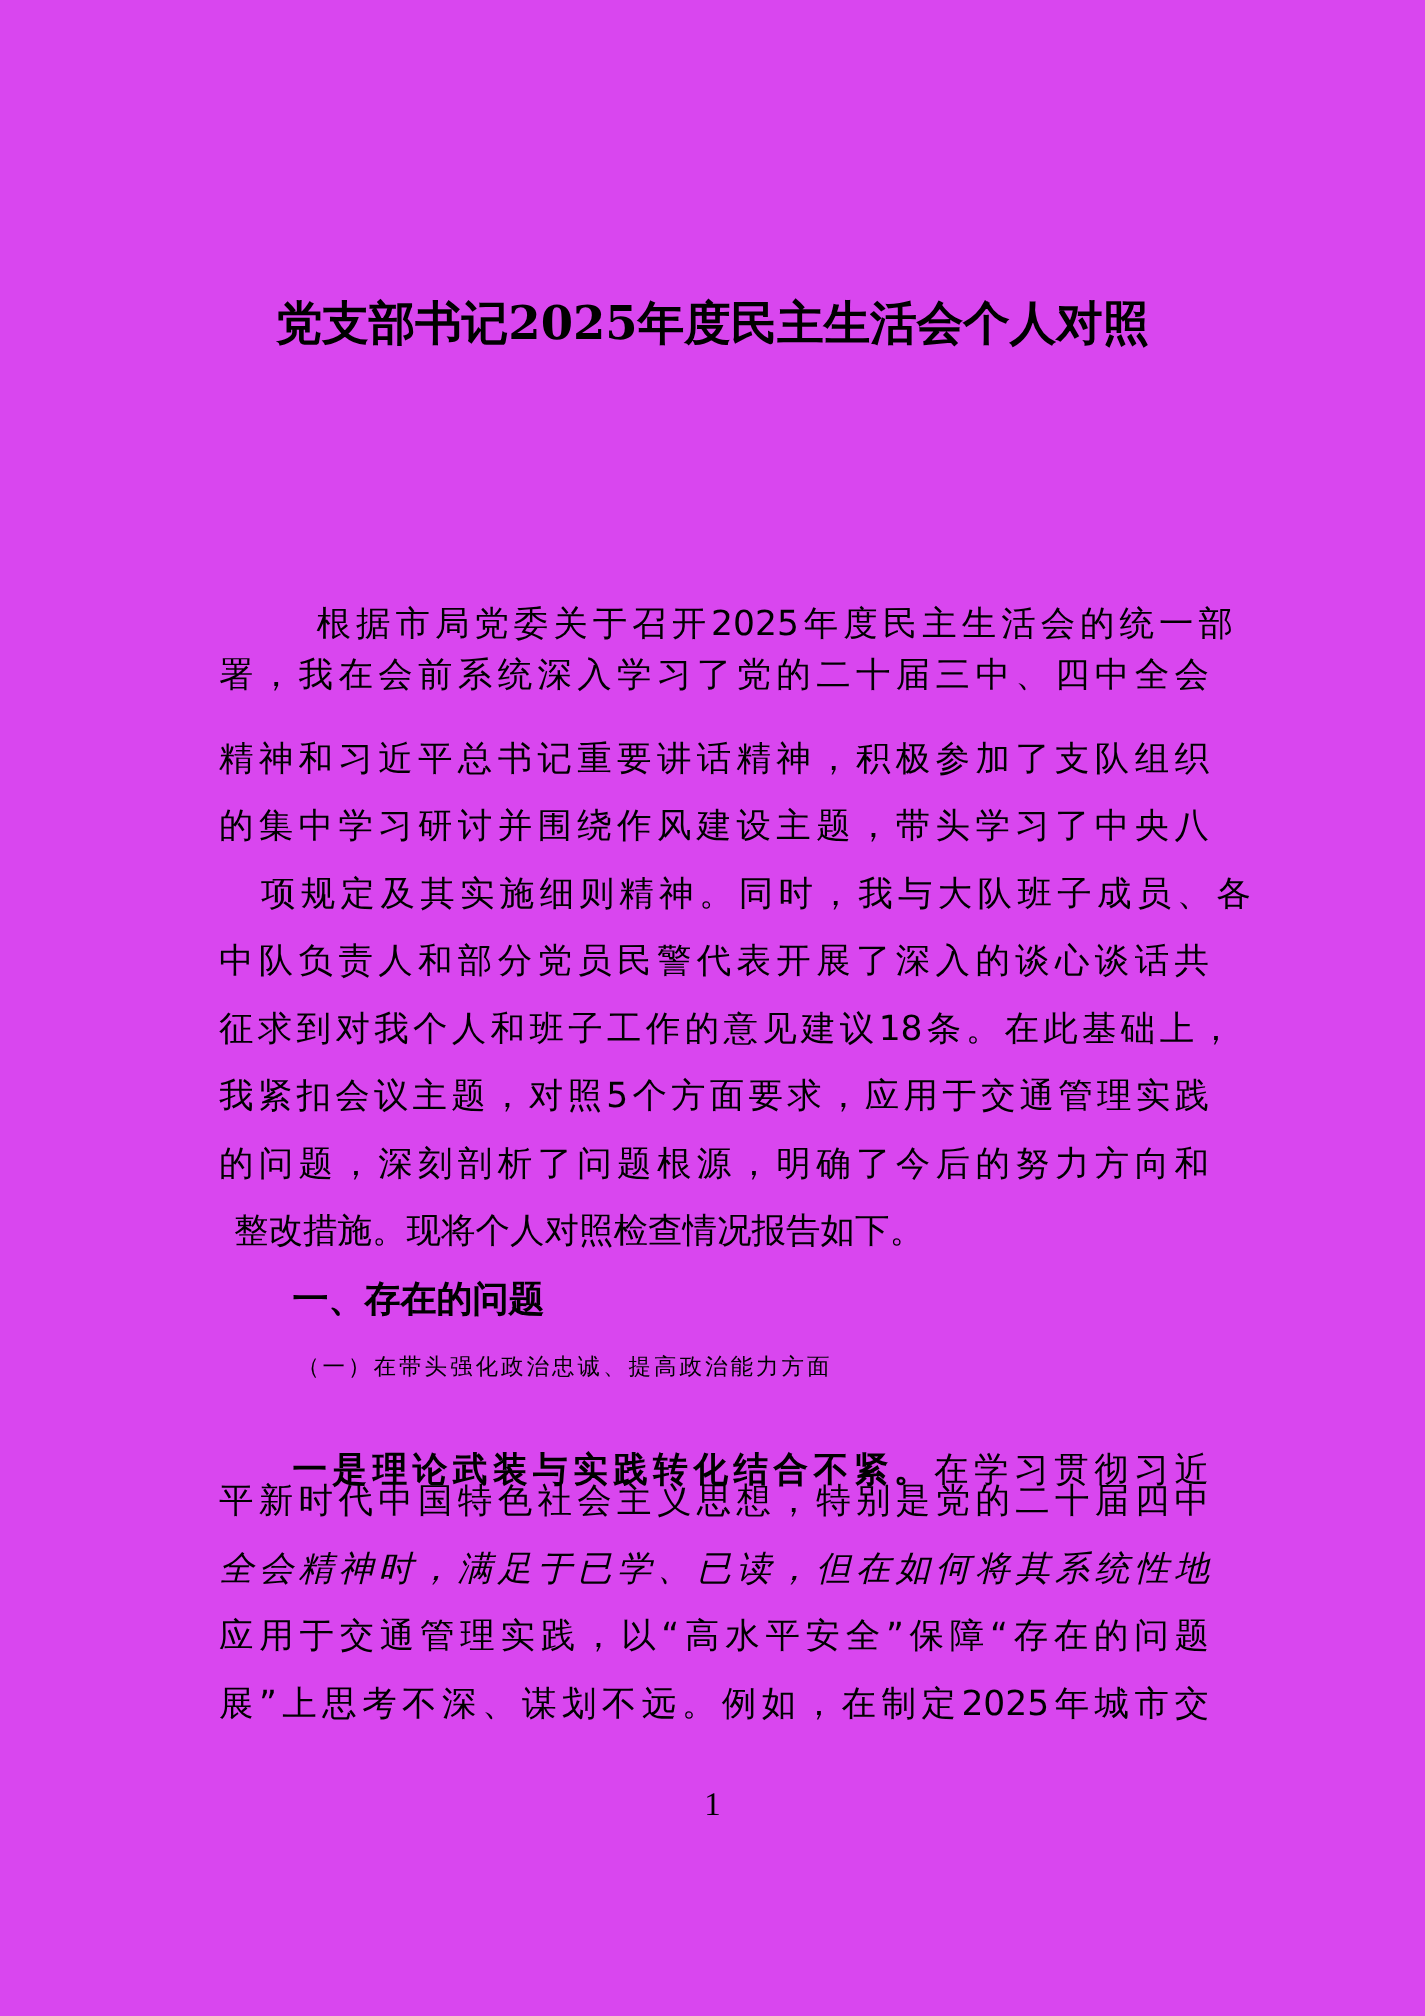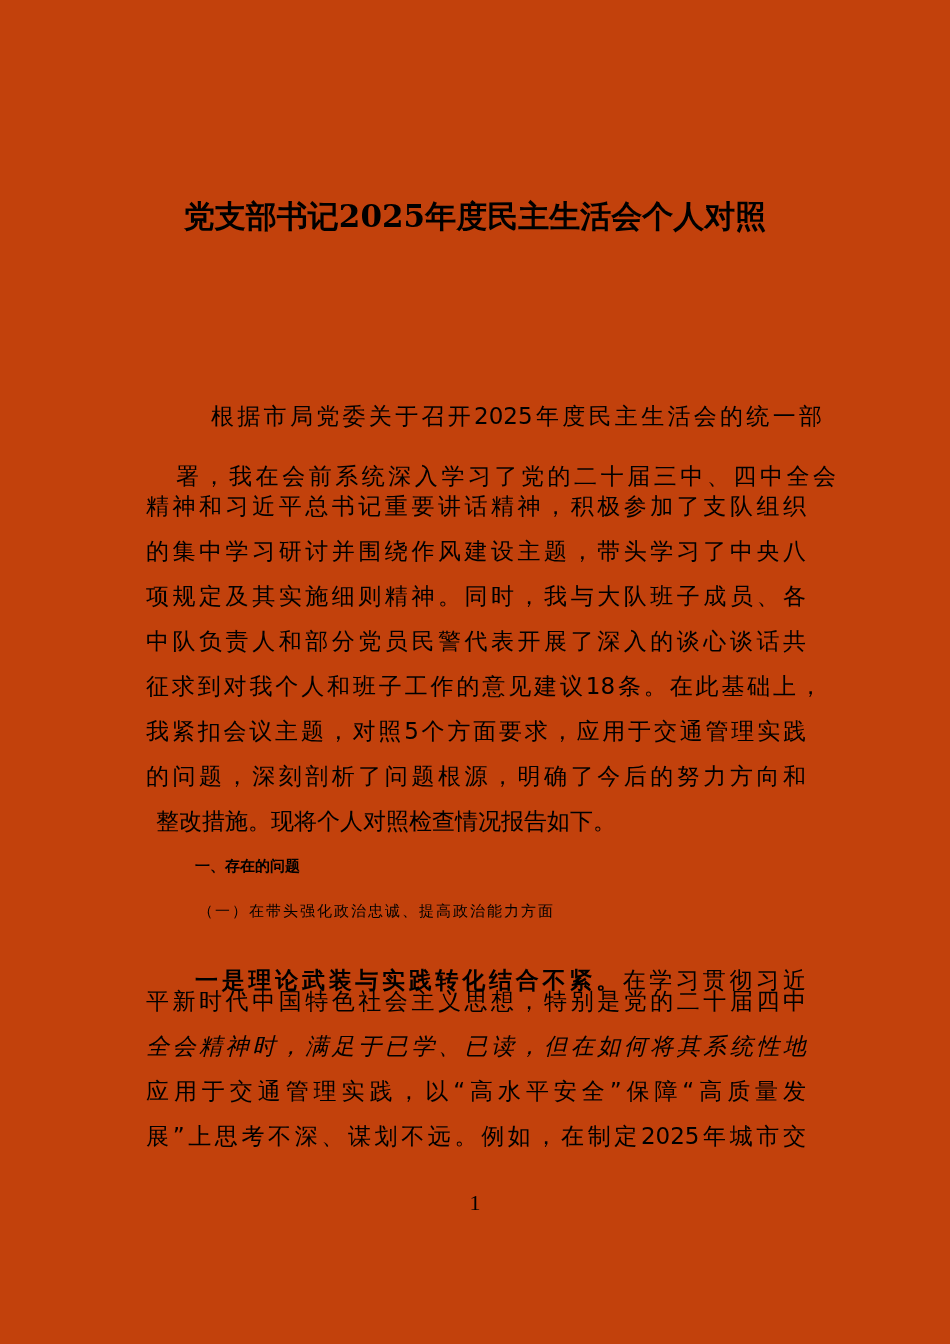--- a/index.html
+++ b/index.html
@@ -13,21 +13,21 @@
       position: relative;
       overflow: hidden;
       font-family: "DejaVu Serif", "Liberation Serif", serif;
       color: #000000;
     }
     .page {
       position: absolute;
       left: 0; top: 0;
       width: 950px;
       height: 1344px;
-      background: #c2410c;
+      background: #d946ef;
     }
     .title {
       position: absolute;
       left: 140px;
       width: 670px;
       text-align: center;
       font-family: "DejaVu Serif", "Liberation Serif", serif;
       font-weight: bold;
       font-size: 31px;
       line-height: 40px;
@@ -53,21 +53,21 @@
     .line.indent {
       left: 195px;
       width: 611px;
     }
     .line.wide {
       width: 676px;
     }
     .heading1 {
       position: absolute;
       left: 195px;
-      font-size: 15px;
+      font-size: 24px;
       line-height: 30px;
       font-family: "DejaVu Sans", "Liberation Sans", sans-serif;
       font-weight: bold;
       white-space: nowrap;
     }
     .heading2 {
       position: absolute;
       left: 198px;
       font-size: 15px;
       line-height: 30px;
@@ -90,35 +90,35 @@
     }
   </style>
 </head>
 <body>
 
 <div class="page">
 
   <div class="title" style="top:196px;">党支部书记2025年度民主生活会个人对照</div>
 
   <div class="line indent" style="top:401px;margin-left:16px;">根据市局党委关于召开2025年度民主生活会的统一部</div>
-  <div class="line" style="top:461px;margin-left:30px;">署，我在会前系统深入学习了党的二十届三中、四中全会</div>
+  <div class="line" style="top:435px;">署，我在会前系统深入学习了党的二十届三中、四中全会</div>
   <div class="line" style="top:491px;">精神和习近平总书记重要讲话精神，积极参加了支队组织</div>
   <div class="line" style="top:536px;">的集中学习研讨并围绕作风建设主题，带头学习了中央八</div>
-  <div class="line" style="top:581px;">项规定及其实施细则精神。同时，我与大队班子成员、各</div>
+  <div class="line" style="top:581px;margin-left:28px;">项规定及其实施细则精神。同时，我与大队班子成员、各</div>
   <div class="line" style="top:626px;">中队负责人和部分党员民警代表开展了深入的谈心谈话共</div>
   <div class="line wide" style="top:671px;">征求到对我个人和班子工作的意见建议18条。在此基础上，</div>
   <div class="line" style="top:716px;">我紧扣会议主题，对照5个方面要求，应用于交通管理实践</div>
   <div class="line" style="top:761px;">的问题，深刻剖析了问题根源，明确了今后的努力方向和</div>
   <div class="line last" style="top:806px;margin-left:10px;">整改措施。现将个人对照检查情况报告如下。</div>
 
   <div class="heading1" style="top:851px;">一、存在的问题</div>
   <div class="heading2" style="top:896px;">（一）在带头强化政治忠诚、提高政治能力方面</div>
 
   <div class="line indent" style="top:941px;margin-top:24px;">
     <span class="lead-bold">一是理论武装与实践转化结合不紧。</span><span>在学习贯彻习近</span>
   </div>
   <div class="line" style="top:986px;">平新时代中国特色社会主义思想，特别是党的二十届四中</div>
   <div class="line" style="top:1031px;font-style:italic;">全会精神时，满足于已学、已读，但在如何将其系统性地</div>
-  <div class="line" style="top:1076px;">应用于交通管理实践，以“高水平安全”保障“高质量发</div>
+  <div class="line" style="top:1076px;">应用于交通管理实践，以“高水平安全”保障“存在的问题</div>
   <div class="line" style="top:1121px;">展”上思考不深、谋划不远。例如，在制定2025年城市交</div>
 
   <div class="page-number">1</div>
 </div>
 
 </body></html>

